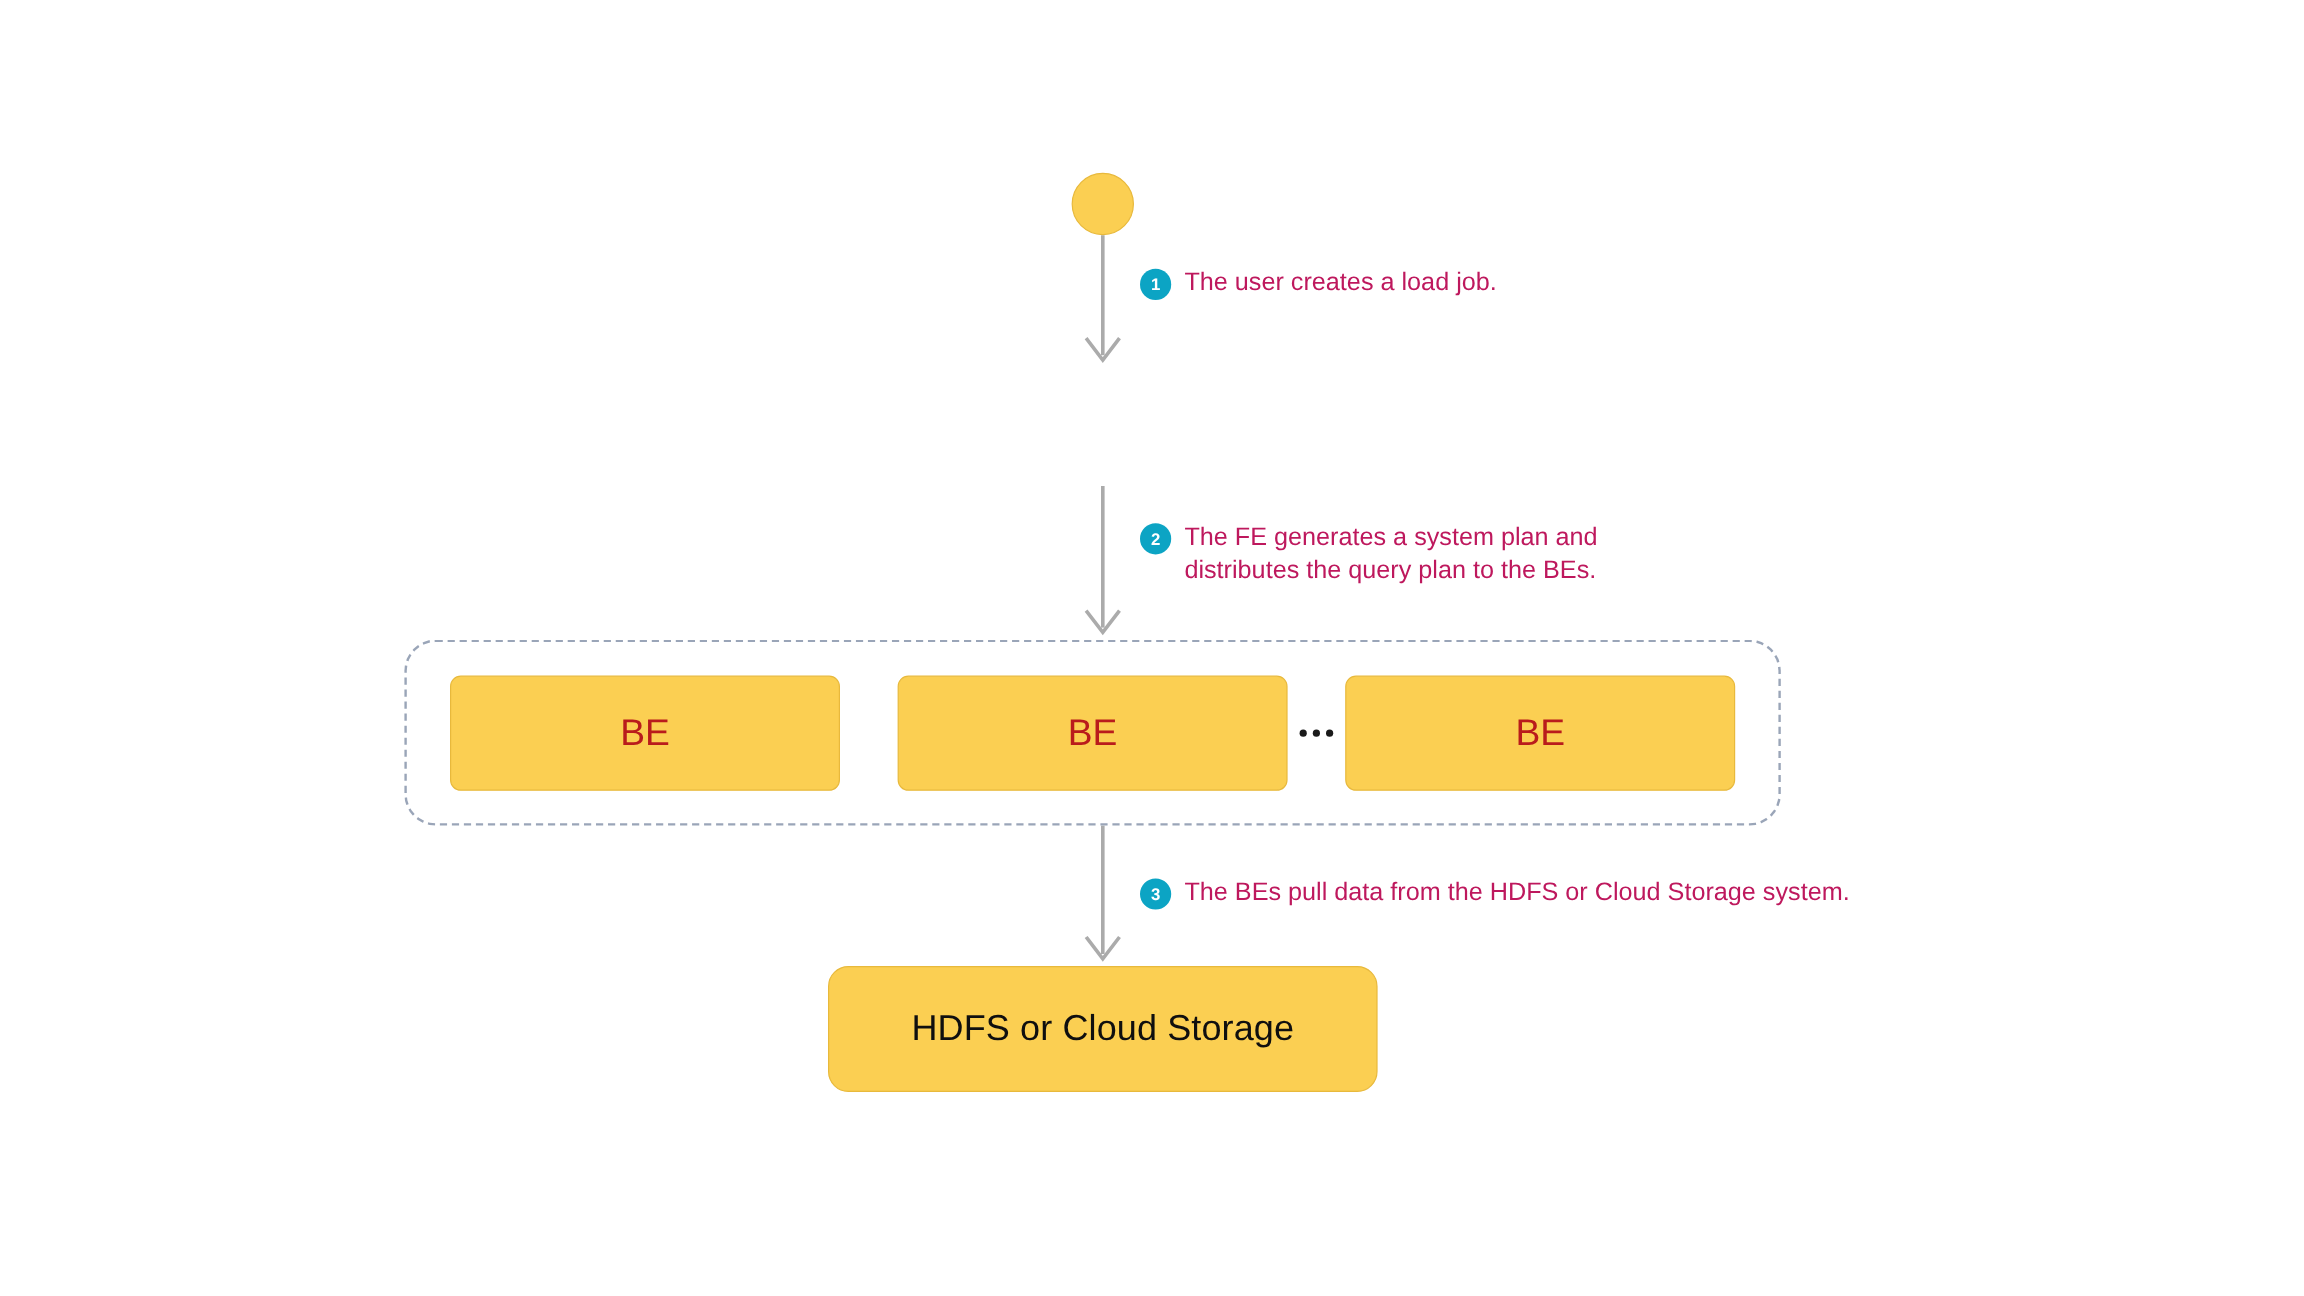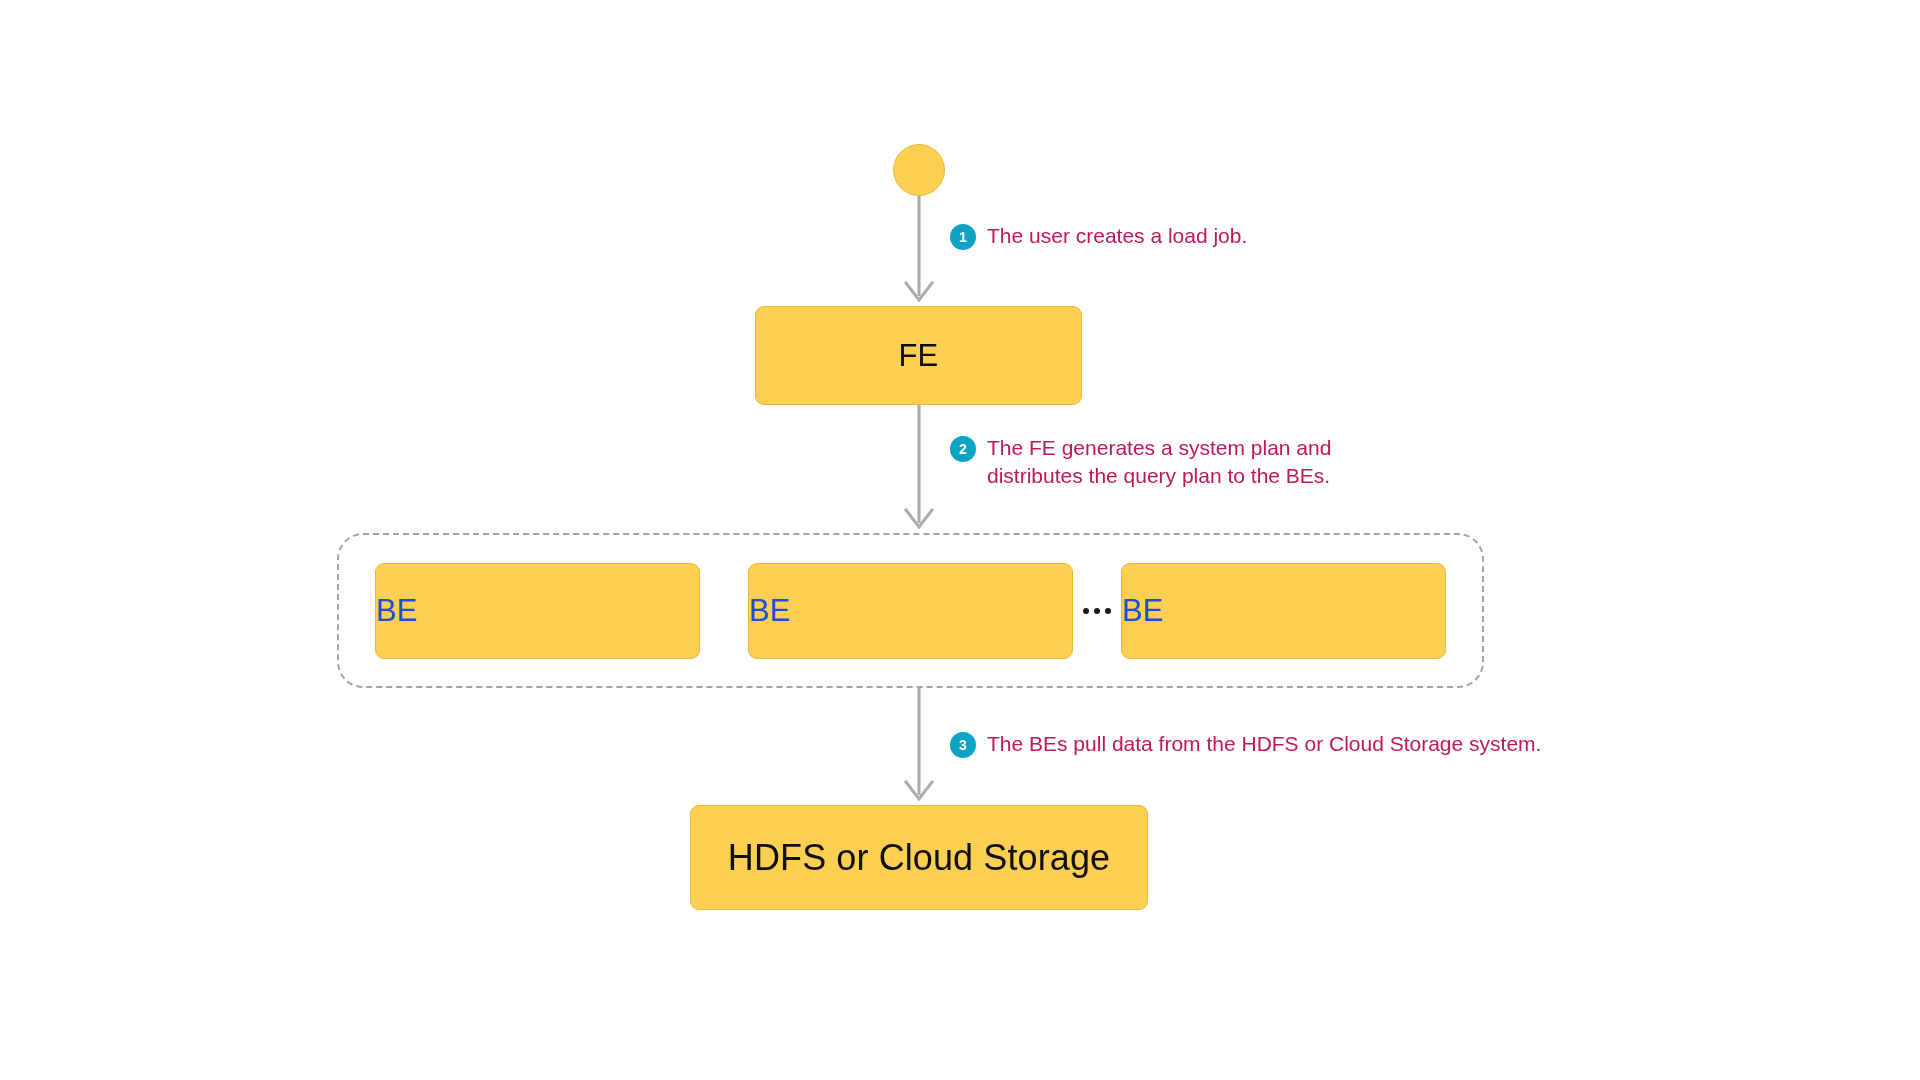--- a/index.html
+++ b/index.html
@@ -55,21 +55,22 @@
     width: 327px;
     height: 99px;
     font-size: 31px;
   }
 
   #node-hdfs {
     left: 690px;
     top: 805px;
     width: 458px;
     height: 105px;
-    font-size: 36px;
+    font-size: 30px;
+    border-radius: 17px;
   }
 
   
   #be-group {
     position: absolute;
     left: 337px;
     top: 533px;
     width: 1147px;
     height: 155px;
     box-sizing: border-box;
@@ -92,23 +93,23 @@
   .node-be {
     position: relative;
     box-sizing: border-box;
     width: 325px;
     height: 96px;
     background: #FBCF52;
     border: 1px solid #E8B93C;
     border-radius: 9px;
     display: flex;
     align-items: center;
-    justify-content: flex-start;
+    justify-content: center;
     font-size: 31px;
-    color: #1d4ed8;
+    color: #b91c1c;
   }
 
   .be-gap-plain { width: 48px; }
 
   .be-ellipsis {
     width: 48px;
     display: flex;
     align-items: center;
     justify-content: center;
     gap: 5px;
@@ -181,23 +182,20 @@
     </g>
 
     <g>
       <line x1="919" y1="688" x2="919" y2="795" stroke="#ABABAB" stroke-width="3"></line>
       <polyline points="906,782 919,799 932,782" fill="none" stroke="#ABABAB" stroke-width="3" stroke-linecap="square"></polyline>
     </g>
   </svg>
 
   <div id="node-start"></div>
 
-  <div class="node-box" id="node-fe">
-    <span>FE</span>
-  </div>
 
   <div id="be-group">
     <div class="be-row">
       <div class="node-be">
         <span>BE</span>
       </div>
       <div class="be-gap-plain"></div>
       <div class="node-be">
         <span>BE</span>
       </div>

